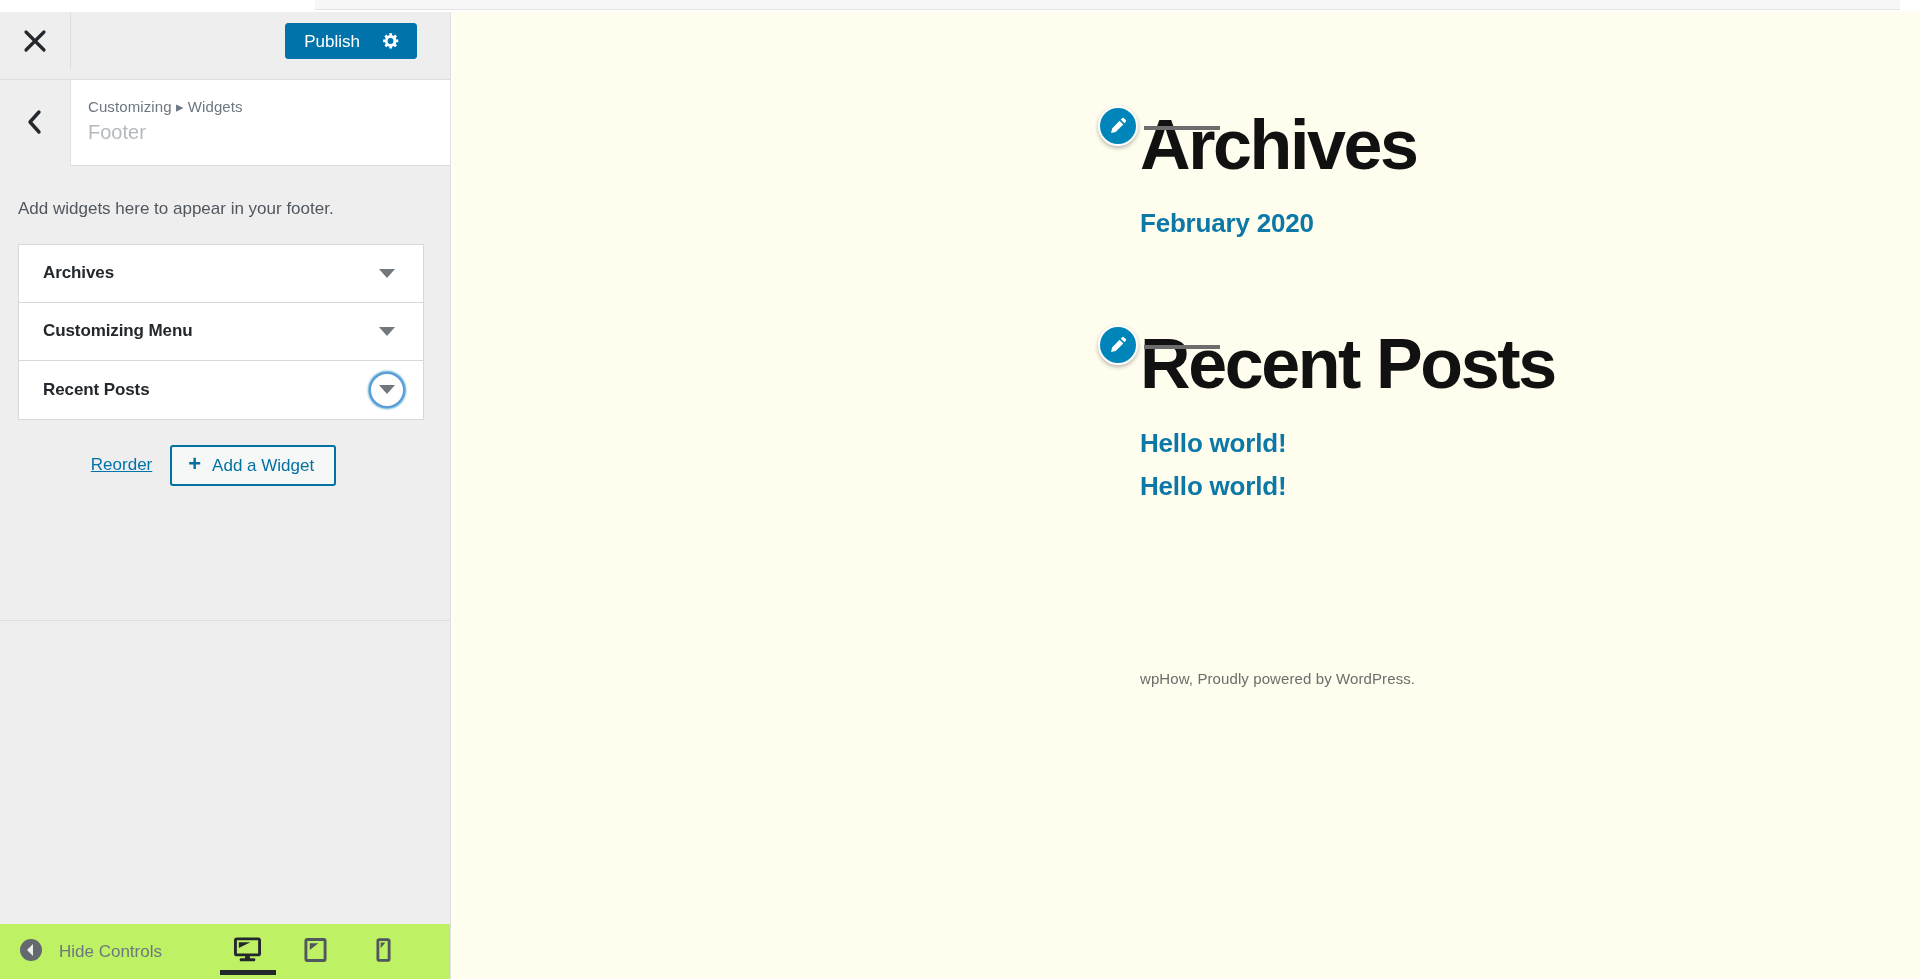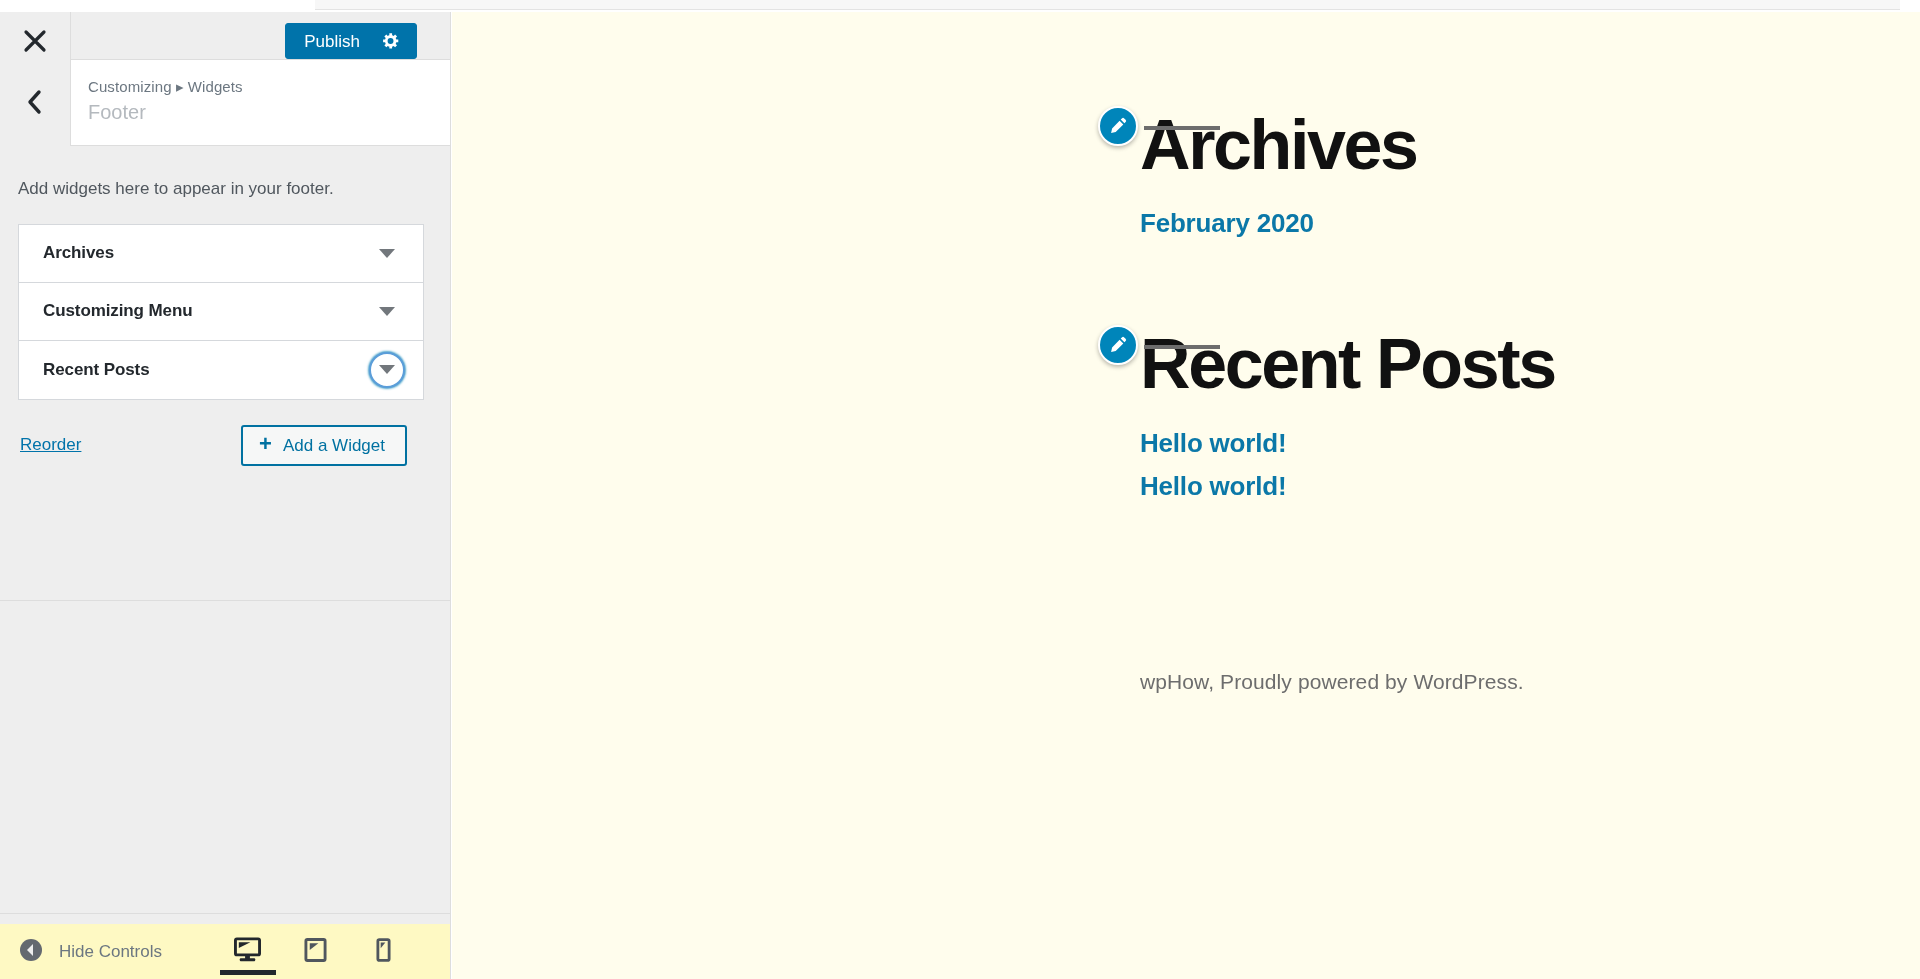--- a/index.html
+++ b/index.html
@@ -41,21 +41,21 @@
     top: 12px; left: 0;
     width: 451px;
     height: 967px;
     background: #eeeeee;
     border-right: 1px solid #dddddd;
   }
 
   
   .sidebar-header {
     position: relative;
-    height: 48px;
+    height: 68px;
     background: #eeeeee;
     border-bottom: 1px solid #dddddd;
   }
   .close-btn {
     position: absolute;
     top: 0; left: 0;
     width: 71px;
     height: 57px;
     background: #eeeeee;
     border: 0;
@@ -188,21 +188,21 @@
   .caret {
     width: 0; height: 0;
     border-left: 8px solid transparent;
     border-right: 8px solid transparent;
     border-top: 9px solid #72777c;
   }
 
   .widget-actions {
     display: flex;
     align-items: center;
-    justify-content: space-between;
+    justify-content: center;
     gap: 16px;
     margin-top: 25px;
     padding-right: 17px;
   }
   .reorder-link {
     font-size: 17px;
     color: #0073aa;
     text-decoration: underline;
     cursor: pointer;
     background: none;
@@ -239,21 +239,21 @@
     height: 313px;
     border-bottom: 1px solid #dddddd;
   }
 
   
   .sidebar-footer {
     position: absolute;
     bottom: 0; left: 0;
     width: 450px;
     height: 55px;
-    background: #fef9c3;
+    background: #bef264;
     display: flex;
     align-items: center;
   }
   .hide-controls {
     display: flex;
     align-items: center;
     gap: 16px;
     margin-left: 19px;
     background: none;
     border: 0;
@@ -354,21 +354,21 @@
     font-size: 26px;
     font-weight: bold;
     color: #0b78a8;
     text-decoration: none;
     letter-spacing: -.2px;
     cursor: pointer;
   }
 
   .site-credit {
     margin: 168px 0 0 688px;
-    font-size: 21px;
+    font-size: 15px;
     color: #6d6d6d;
     letter-spacing: .1px;
   }
 </style>
 </head>
 <body>
 
 <div id="app">
 
   <div class="top-strip">

